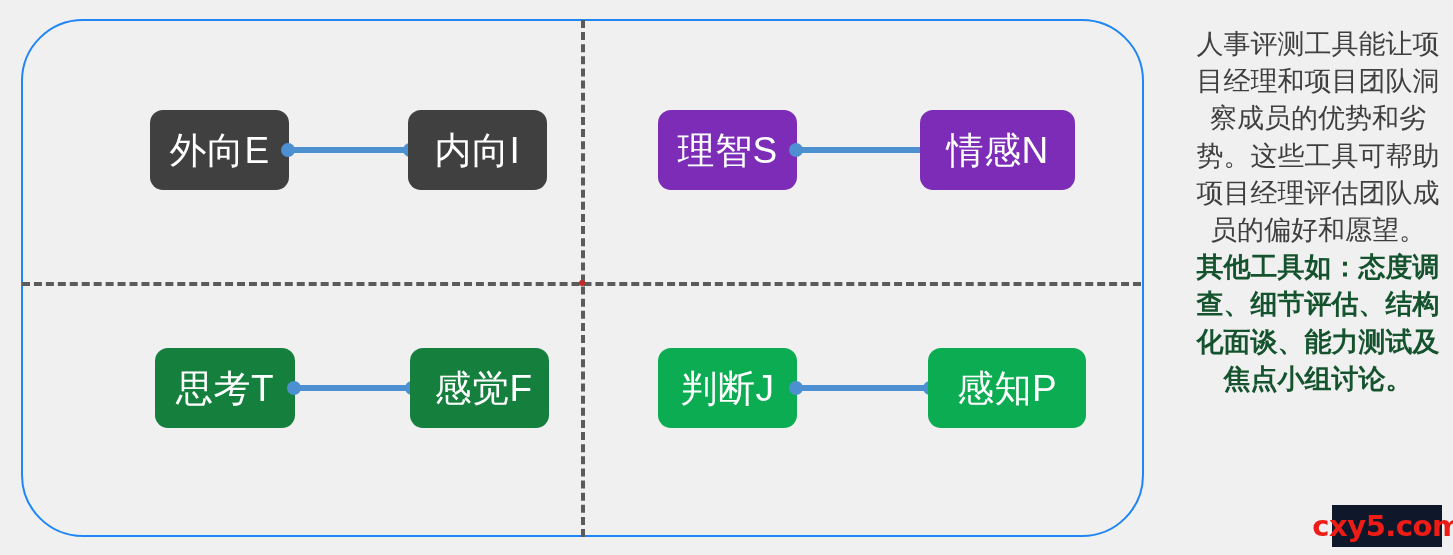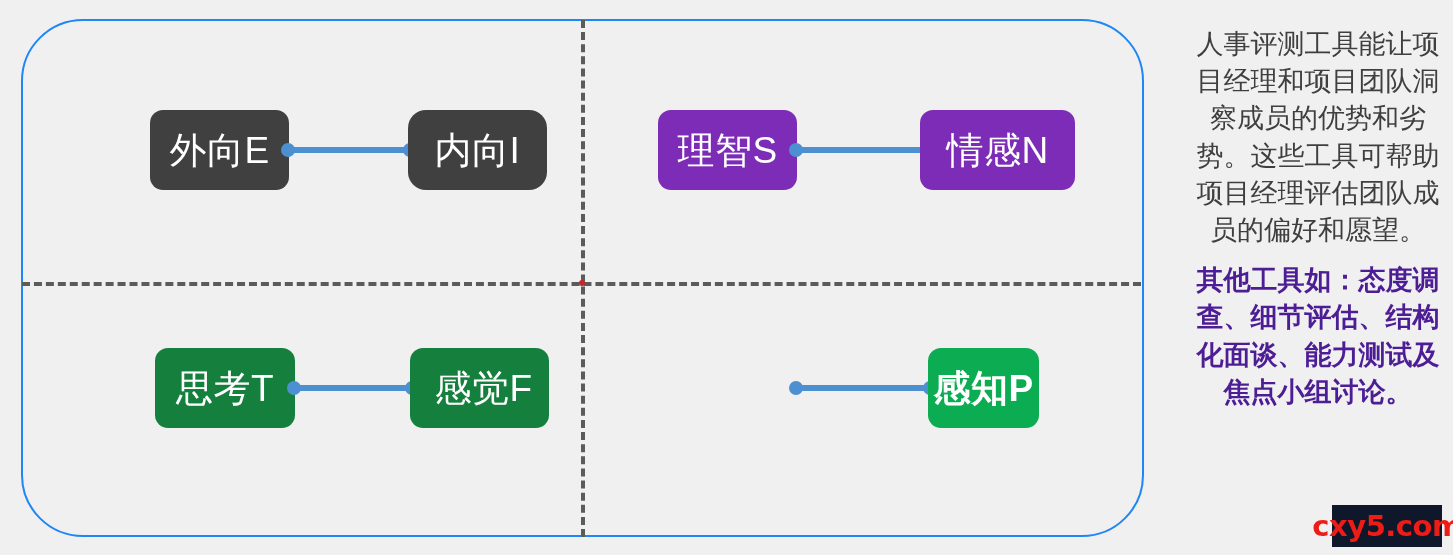--- a/index.html
+++ b/index.html
@@ -75,27 +75,27 @@
     white-space: nowrap;
     box-sizing: border-box;
   }
   .node-dark  { background: #404040; }
   .node-blue  { background: #15803d; }
   .node-purple{ background: #7c2cb6; text-align: right; }
   .node-green { background: #0cac52; }
 
   
   .n-e  { left: 150px;  top: 110px; width: 139px; }
-  .n-i  { left: 408px;  top: 110px; width: 139px; border-radius: 18px; }
+  .n-i  { left: 408px;  top: 110px; width: 139px; }
   .n-s  { left: 658px;  top: 110px; width: 139px; }
   .n-n  { left: 920px;  top: 110px; width: 155px; }
   .n-t  { left: 155px;  top: 348px; width: 140px; }
   .n-f  { left: 410px;  top: 348px; width: 139px; padding-left: 8px; }
   .n-j  { left: 658px;  top: 348px; width: 139px; }
-  .n-p  { left: 928px;  top: 348px; width: 111px; font-weight: bold; }
+  .n-p  { left: 928px;  top: 348px; width: 158px; }
 
   
   .connector {
     position: absolute;
     height: 6px;
     background: #4c90d2;
     border-radius: 3px;
   }
   .connector::before,
   .connector::after {
@@ -127,23 +127,22 @@
     font-size: 27px;
     line-height: 37.2px;
     letter-spacing: 0px;
     margin: 0;
     font-family: "Liberation Sans", "DejaVu Sans", sans-serif;
   }
   .para-main {
     color: #3f3f3f;
   }
   .para-alt {
-    color: #4c1d95;
+    color: #14532d;
     font-weight: bold;
-    margin-top: 13px;
   }
 
   
   .watermark {
     position: absolute;
     left: 1332px;
     top: 505px;
     width: 110px;
     height: 42px;
     background: #0f172a;
@@ -176,20 +175,21 @@
   <div class="node node-dark n-i">内向I</div>
 
   <div class="node node-purple n-s">理智S</div>
   <div class="connector c-sn"></div>
   <div class="node node-purple n-n">情感N</div>
 
   <div class="node node-blue n-t">思考T</div>
   <div class="connector c-tf"></div>
   <div class="node node-blue n-f">感觉F</div>
 
+  <div class="node node-green n-j">判断J</div>
   <div class="connector c-jp"></div>
   <div class="node node-green n-p">感知P</div>
 
   <div class="side-panel">
     <p class="para para-main">人事评测工具能让项目经理和项目团队洞察成员的优势和劣势。这些工具可帮助项目经理评估团队成员的偏好和愿望。</p>
     <p class="para para-alt">其他工具如：态度调查、细节评估、结构化面谈、能力测试及焦点小组讨论。</p>
   </div>
 
   <div class="watermark">
     <span>cxy5.com</span>

